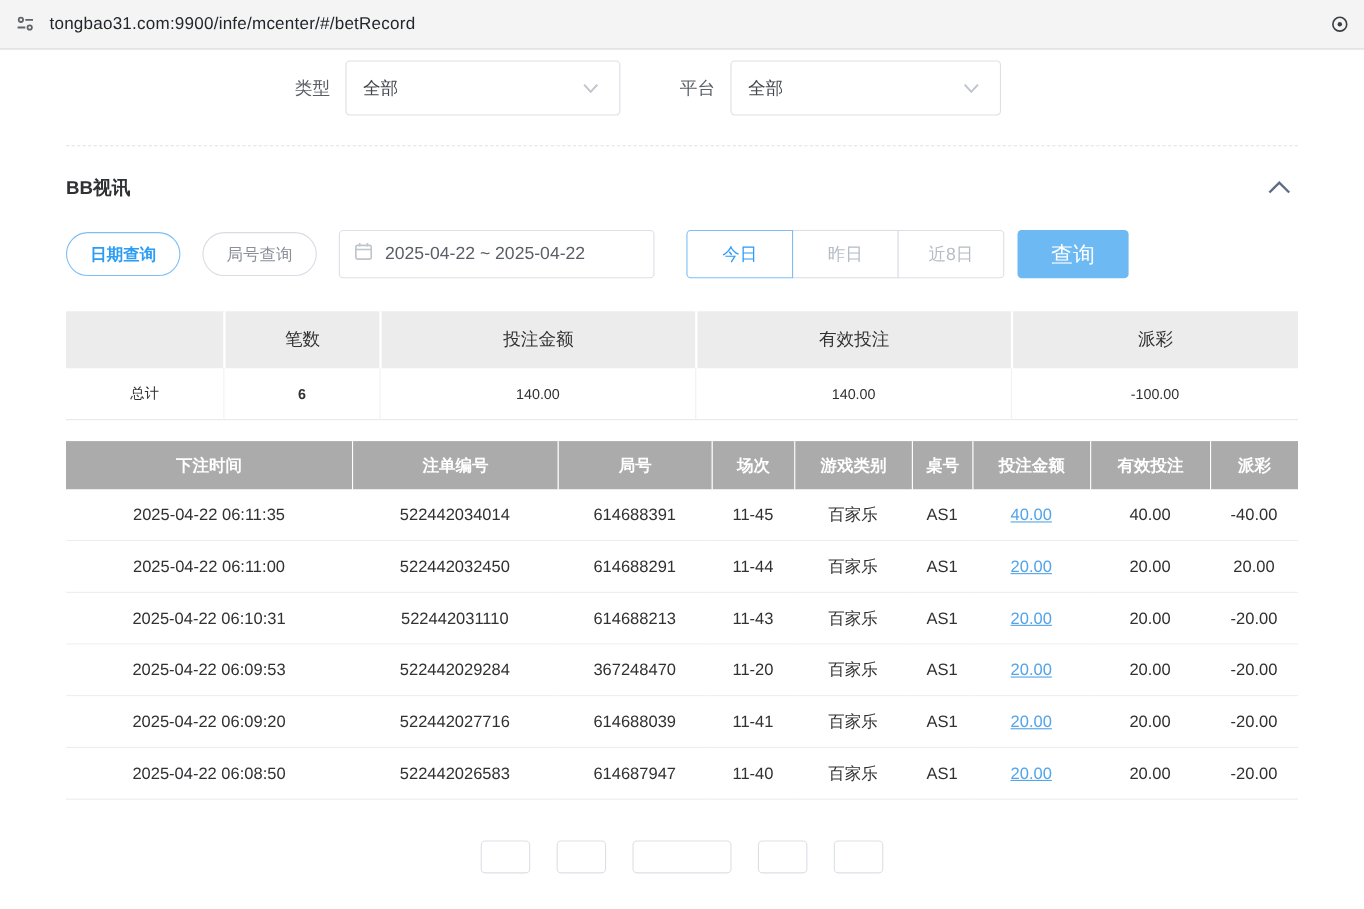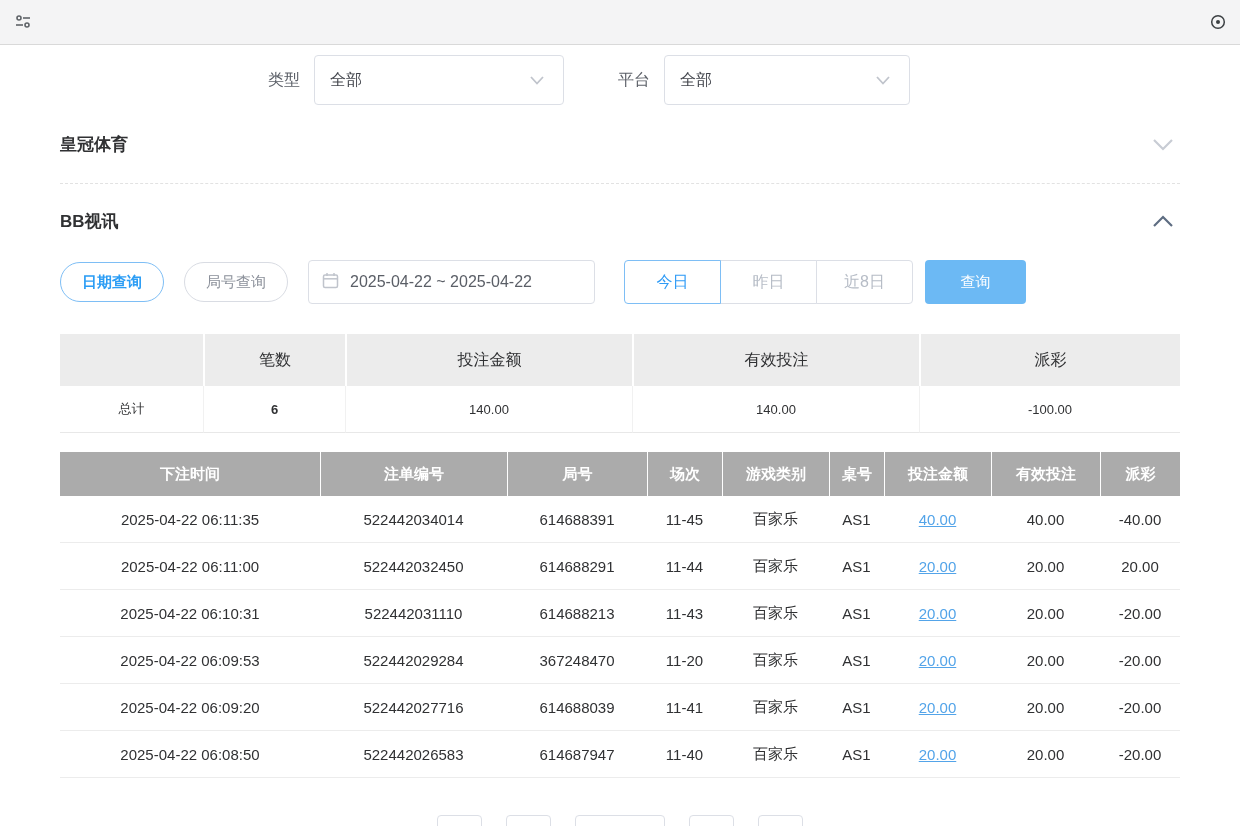--- a/index.html
+++ b/index.html
@@ -41,21 +41,21 @@
   .date-input { margin-left: 20px; width: 287px; height: 44px; border: 1px solid #dcdfe6;
     border-radius: 4px; display: flex; align-items: center; gap: 11px; padding: 0 13px;
     font-size: 16px; color: #5a5e66; background: #fff; cursor: pointer; }
   .btn-group { display: flex; margin-left: 13px; padding-left: 16px; }
   .grp-btn { width: 97px; height: 44px; background: #fff; border: 1px solid #dcdfe6;
     font-size: 16px; color: #b6bcc6; cursor: pointer; margin-left: -1px; font-family: inherit; }
   .grp-btn:first-child { border-radius: 4px 0 0 4px; margin-left: 0; }
   .grp-btn:last-child { border-radius: 0 4px 4px 0; }
   .grp-btn.active { border-color: #7ebef5; color: #2f9bf6; position: relative; z-index: 1; }
   .btn-search { margin-left: 12px; width: 101px; height: 44px; background: #6cb9f4;
-    color: #fff; border: none; border-radius: 4px; font-size: 15px; cursor: pointer; font-family: inherit; }
+    color: #fff; border: none; border-radius: 4px; font-size: 20px; cursor: pointer; font-family: inherit; }
 
   
   table { border-collapse: separate; border-spacing: 0; width: 100%; table-layout: fixed; }
   .sum-table { margin-top: 30px; }
   .sum-table th { background: #ececec; height: 52px; font-size: 16px; font-weight: 400;
     color: #303133; border-left: 2px solid #fff; text-align: center; }
   .sum-table th:first-child { border-left: none; }
   .sum-table td { height: 47px; font-size: 13px; color: #303133; text-align: center;
     border-bottom: 1px solid #e8e8e8; border-left: 1px solid #f1f1f1; background: #fff; }
   .sum-table td:first-child { border-left: none; }
@@ -83,20 +83,21 @@
 
 <div class="browser-bar">
   <span class="site-icon">
     <svg width="18" height="18" viewBox="0 0 18 18">
       <circle cx="5" cy="5" r="2" fill="none" stroke="#5f6368" stroke-width="1.6"></circle>
       <line x1="9" y1="5" x2="16" y2="5" stroke="#5f6368" stroke-width="1.6"></line>
       <line x1="2" y1="12" x2="9" y2="12" stroke="#5f6368" stroke-width="1.6"></line>
       <circle cx="13" cy="12" r="2" fill="none" stroke="#5f6368" stroke-width="1.6"></circle>
     </svg>
   </span>
+  <span class="url">tongbao31.com:9900/infe/mcenter/#/betRecord</span>
   <span class="right-icon">
     <svg width="16" height="16" viewBox="0 0 16 16">
       <circle cx="8" cy="8" r="6.3" fill="none" stroke="#3c4043" stroke-width="1.5"></circle>
       <circle cx="8" cy="8" r="2" fill="#3c4043"></circle>
     </svg>
   </span>
 </div>
 
 <div class="page">
 
@@ -115,28 +116,20 @@
     <div class="select p2">
       <span>全部</span>
       <span class="chev">
         <svg width="14" height="9" viewBox="0 0 14 9">
             <path d="M1 1 L7 7.5 L13 1" stroke="#c0c4cc" stroke-width="1.8" fill="none"></path>
           </svg>
       </span>
     </div>
   </div>
 
-  <div class="section-header crown">
-    <span class="section-title">皇冠体育</span>
-    <span class="chev">
-      <svg width="22" height="13" viewBox="0 0 22 13">
-          <path d="M2 2 L11 11 L20 2" stroke="#c8ccd4" stroke-width="2.2" fill="none"></path>
-        </svg>
-    </span>
-  </div>
 
   <div class="dashed"></div>
 
   <div class="section-header bb">
     <span class="section-title">BB视讯</span>
     <span class="chev">
       <svg width="22" height="13" viewBox="0 0 22 13">
           <path d="M2 11 L11 2 L20 11" stroke="#5e6d82" stroke-width="2.2" fill="none"></path>
         </svg>
     </span>

